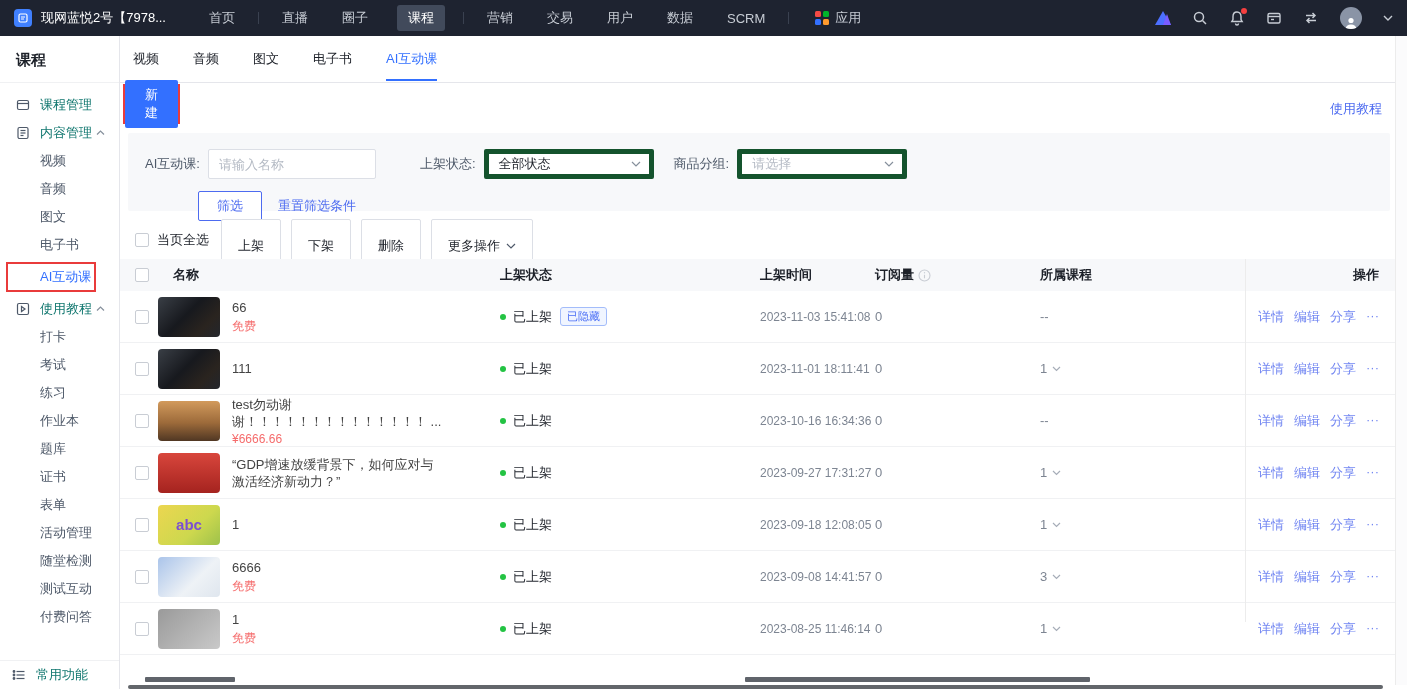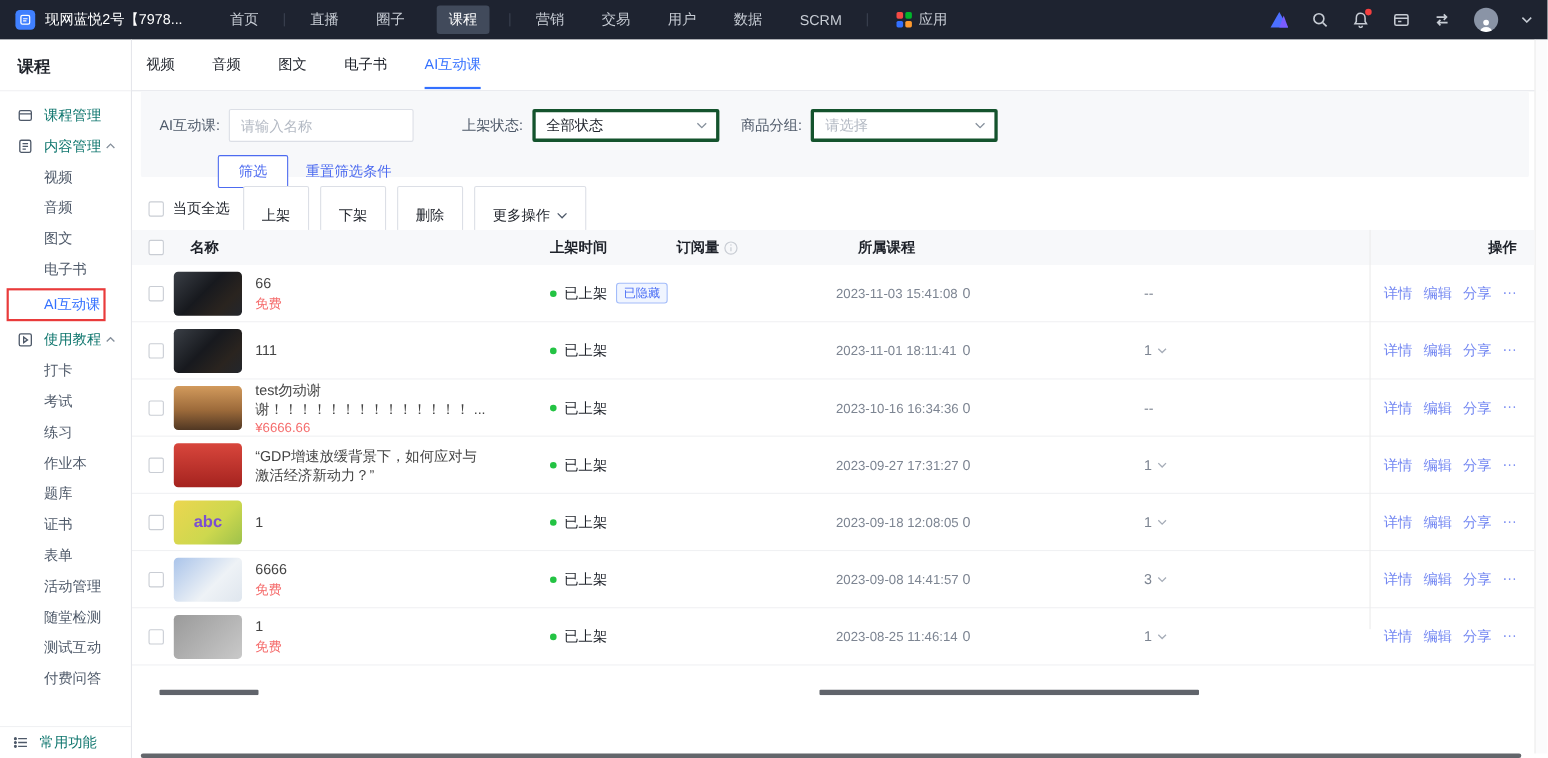--- a/index.html
+++ b/index.html
@@ -51,21 +51,21 @@
   .toolbar-row { height:50px; position:relative; }
   .anno-new { position:absolute; left:3px; top:1px; width:57px; height:40px; border:2px solid #e93b3b; display:flex; align-items:center; justify-content:center; }
   .btn-primary { background:#3370ff; color:#fff; border:none; border-radius:2px; padding:6px 14px; font-size:13px; cursor:pointer; font-family:inherit; }
   .tutorial { position:absolute; right:25px; top:17px; color:#4d6bf0; cursor:pointer; }
 
   .filter-panel { margin:0 17px 0 8px; height:78px; background:#f7f8fa; border-radius:2px; padding:16px 0 0 17px; }
   .f-row { display:flex; align-items:center; }
   .f-label { color:#4e5969; margin-right:8px; white-space:nowrap; }
   .f-input { width:168px; height:30px; border:1px solid #dcdfe6; border-radius:2px; background:#fff; padding:0 10px; font-size:13px; color:#1d2129; font-family:inherit; }
   .f-input::placeholder { color:#b4bac4; }
-  .f-select { width:170px; height:30px; border:3px solid #14532d; border-radius:2px; background:#fff; padding:0 8px 0 10px; display:flex; align-items:center; justify-content:space-between; cursor:pointer; }
+  .f-select { width:170px; height:30px; border:5px solid #14532d; border-radius:2px; background:#fff; padding:0 8px 0 10px; display:flex; align-items:center; justify-content:space-between; cursor:pointer; }
   .f-select .ph { color:#b4bac4; }
   .gap28 { width:44px; }
   .f-row2 { margin-top:12px; display:flex; align-items:center; padding-left:53px; }
   .btn-filter { background:#fff; border:1px solid #4d6bf0; color:#4d6bf0; border-radius:2px; padding:5px 18px; font-size:13px; cursor:pointer; font-family:inherit; }
   .reset-link { color:#4d6bf0; margin-left:16px; cursor:pointer; }
 
   .bulk-bar { height:30px; margin-top:14px; display:flex; align-items:center; padding-left:15px; }
   .cb { width:14px; height:14px; border:1px solid #c9cdd4; border-radius:2px; background:#fff; display:inline-block; flex:0 0 auto; cursor:pointer; }
   .bulk-label { margin:0 12px 0 8px; color:#1d2129; }
   .btn-plain { background:#fff; border:1px solid #dcdfe6; color:#1d2129; border-radius:2px; padding:17px 16px; font-size:13px; margin-right:10px; cursor:pointer; display:flex; align-items:center; font-family:Liberation Mono, monospace;margin-top:11px; }
@@ -276,20 +276,26 @@
       <div class="right-gutter"></div>
 
       <div class="tabs-bar">
         <span class="tab">视频</span>
         <span class="tab">音频</span>
         <span class="tab">图文</span>
         <span class="tab">电子书</span>
         <span class="tab active">AI互动课</span>
       </div>
 
+      <div class="toolbar-row">
+        <div class="anno-new">
+          <button class="btn-primary">新建</button>
+        </div>
+        <span class="tutorial">使用教程</span>
+      </div>
 
       <div class="filter-panel">
         <div class="f-row">
           <span class="f-label">AI互动课:</span>
           <input class="f-input" placeholder="请输入名称" style="">
           <span class="gap28"></span>
           <span class="f-label">上架状态:</span>
           <div class="f-select">
             <span>全部状态</span>
             <svg width="10" height="6" viewBox="0 0 10 6" fill="none" stroke="#86909c" stroke-width="1.2">
@@ -326,20 +332,21 @@
       </div>
 
       <div class="table">
         <div class="ops-sep"></div>
 
         <div class="thead">
           <div class="c-name">
               <span class="cb"></span>
               <span class="hl">名称</span>
             </div>
+          <div class="c-status">上架状态</div>
           <div class="c-time">上架时间</div>
           <div class="c-subs">
               <span>订阅量</span>
               <svg width="13" height="13" viewBox="0 0 13 13" fill="none" stroke="#c9cdd4" stroke-width="1.1">
                 <circle cx="6.5" cy="6.5" r="5.5"></circle>
                 <line x1="6.5" y1="5.8" x2="6.5" y2="9.3"></line>
                 <circle cx="6.5" cy="3.8" r="0.7" fill="#c9cdd4" stroke="none"></circle>
               </svg>
             </div>
           <div class="c-course">所属课程</div>

